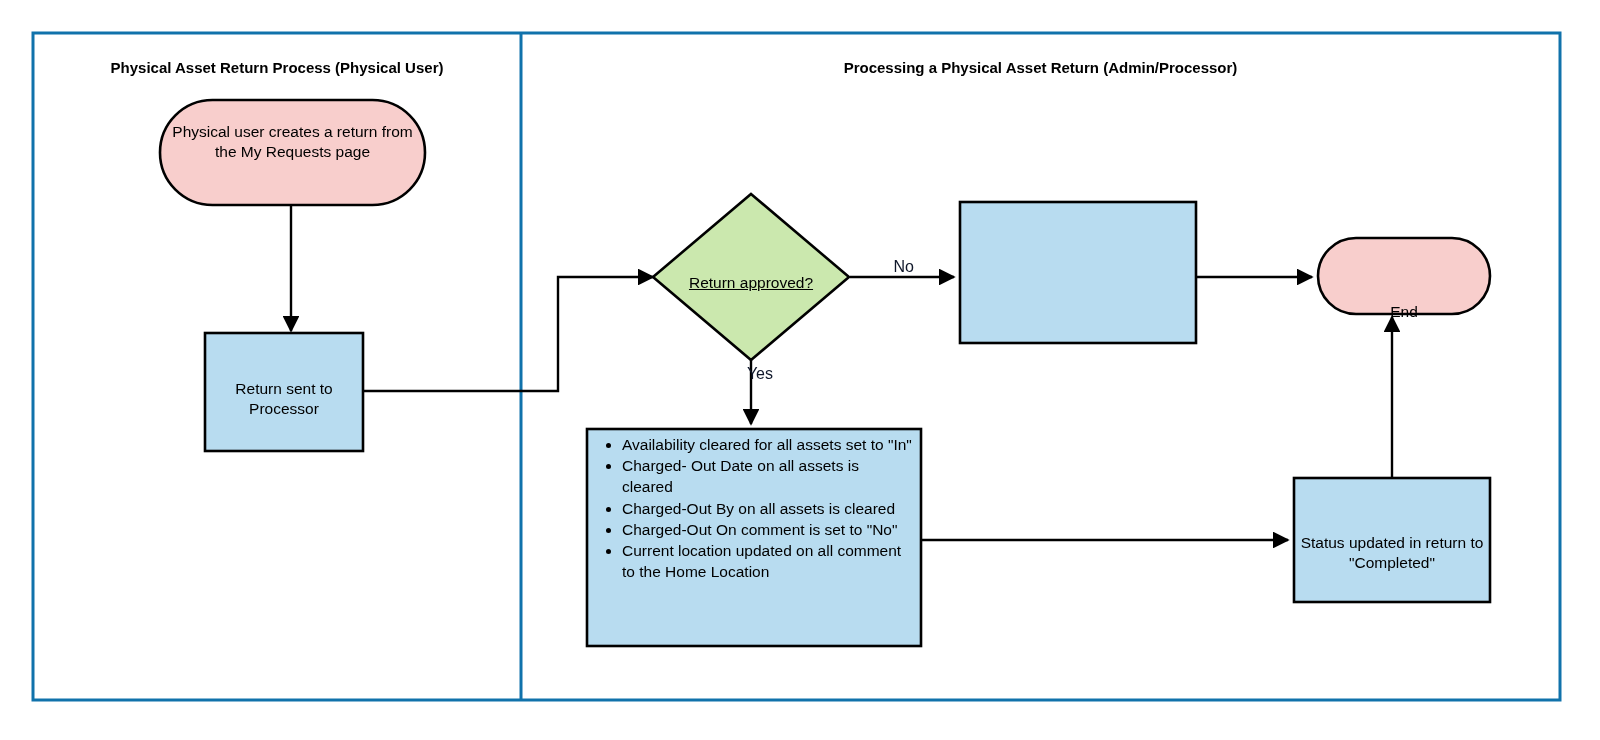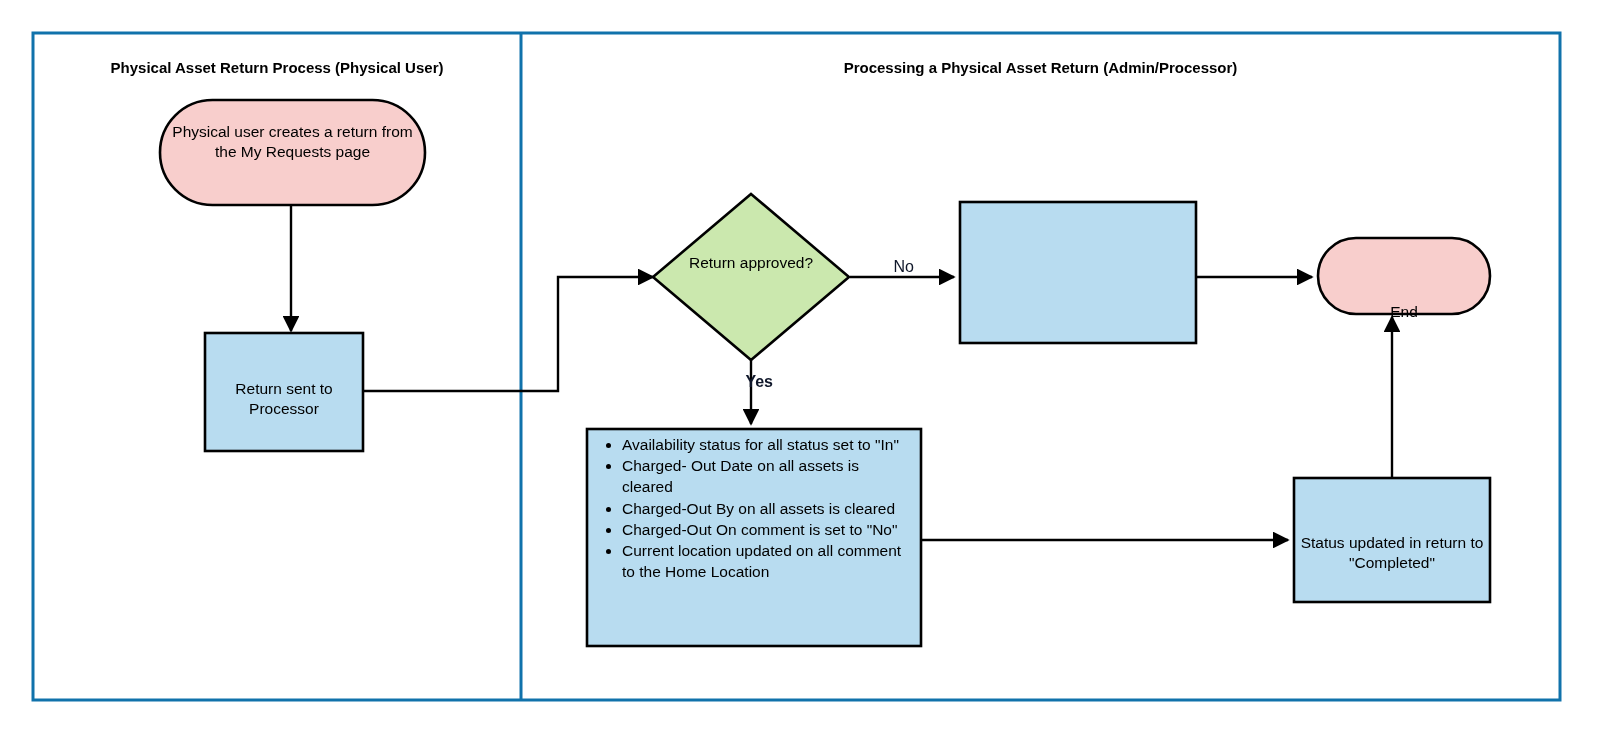--- a/index.html
+++ b/index.html
@@ -111,34 +111,34 @@
   </svg>
 
   <div class="pool-title" style="left:521px; top:59px; width:1039px;">Processing a Physical Asset Return (Admin/Processor)</div>
 
   <div class="pool-title" style="left:33px; top:59px; width:488px;">Physical Asset Return Process (Physical User)</div>
 
   <div class="node-label" style="left:170px; top:100px; width:245px; height:84px;">Physical user creates a return from the My Requests page</div>
 
   <div class="node-label" style="left:209px; top:333px; width:150px; height:132px;">Return sent to Processor</div>
 
-  <div class="node-label" style="left:663px; top:244px; width:176px; height:38px;">Return approved?</div>
+  <div class="node-label" style="left:663px; top:264px; width:176px; height:38px;text-decoration:underline;">Return approved?</div>
 
 
   <div class="node-label" style="left:1318px; top:238px; width:172px; height:76px;margin-top:36px;">End</div>
 
   <div class="node-label" style="left:1298px; top:478px; width:188px; height:150px;">Status updated in return to "Completed"</div>
 
   <div class="edge-label" style="left:870px; top:258px; width:44px;">No</div>
 
-  <div class="edge-label" style="left:729px; top:373px; width:44px;font-weight:bold;">Yes</div>
+  <div class="edge-label" style="left:729px; top:365px; width:44px;">Yes</div>
 
   <div class="bullet-box-text" style="left:600px; top:434px; width:312px;">
     <ul>
-      <li>Availability status for all status set to "In"</li>
+      <li>Availability cleared for all assets set to "In"</li>
       <li>Charged- Out Date on all assets is cleared</li>
       <li>Charged-Out By on all assets is cleared</li>
       <li>Charged-Out On comment  is set to "No"</li>
       <li>Current location updated on all comment to the Home Location</li>
     </ul>
   </div>
 
 </div>
 
 </body></html>

